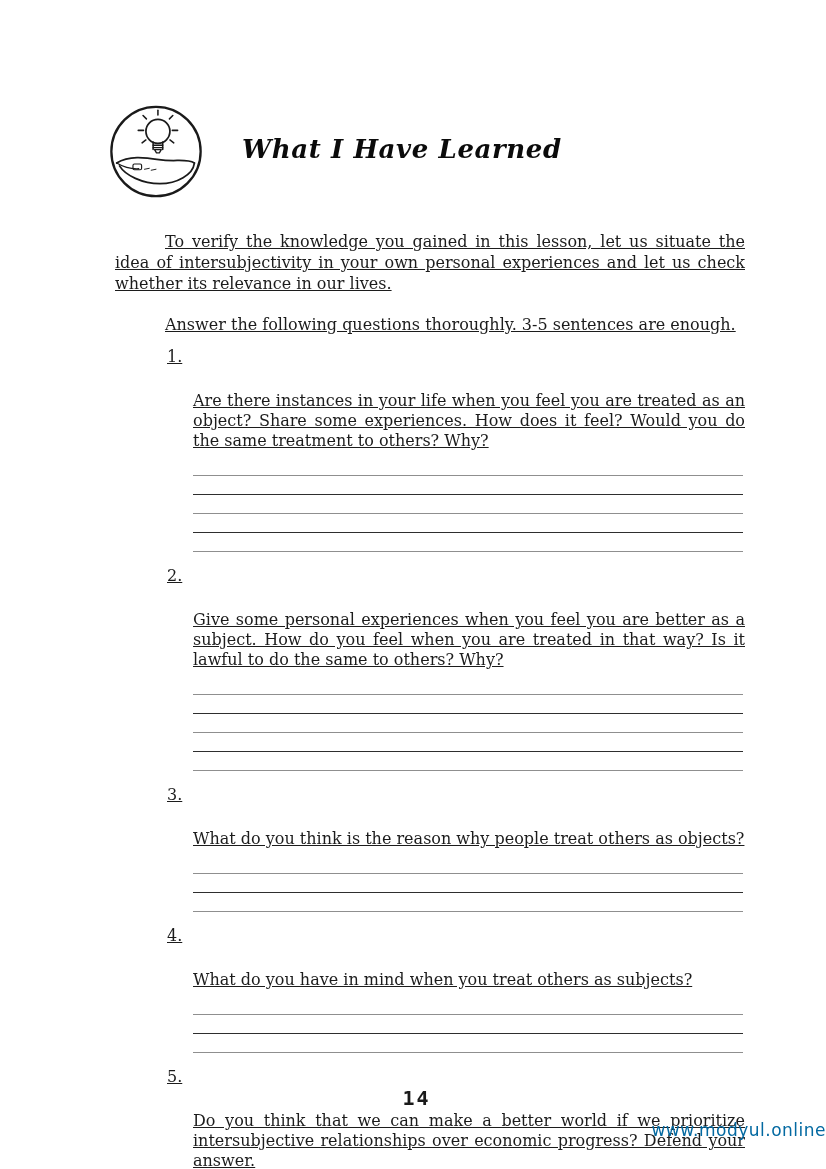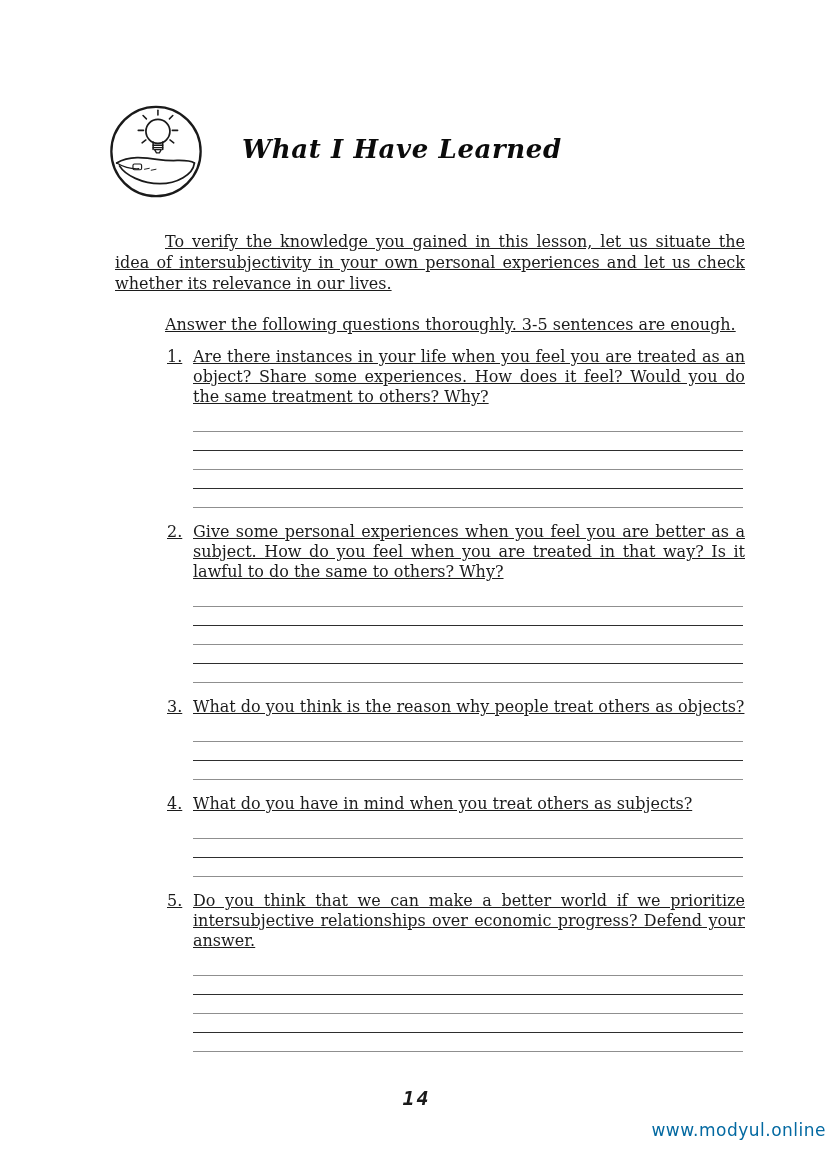--- a/index.html
+++ b/index.html
@@ -30,32 +30,32 @@
     width: 630px;
     font-size: 16px; line-height: 21px; text-decoration: underline;
   }
   .para { text-align: justify; text-indent: 50px; }
   .para + .para { margin-top: 20px; }
 
   .questions { margin-top: 12px; }
   .question { margin-left: 52px; margin-bottom: 14px; }
   .q-row { display: flex; line-height: 20px; }
   .q-num { width: 26px; flex-shrink: 0; }
-  .q-text { flex: 1; text-align: justify; }
+  .q-text { flex: 1; text-align: justify; margin-top: 44px; }
 
   .answer-lines { margin-left: 26px; margin-top: 6px; width: 550px; }
   .answer-line { height: 19px; border-bottom: 1.5px solid #2e2e2e; }
   .answer-line:nth-child(odd) { border-bottom-color: #8f8f8f; }
 
   
   .page-number {
     position: absolute; top: 1086px; left: 0; right: 0;
     text-align: center;
     font-family: "DejaVu Sans Mono", monospace;
-    font-weight: bold; font-style: italic;
+    font-weight: bold; 
     font-size: 20px; letter-spacing: 2px; color: #1a1a1a; padding-left: 7px;
   }
   .watermark {
     position: absolute; top: 1120px; left: 0; right: 0;
     text-align: right;
     font-family: "DejaVu Sans", "Liberation Sans", sans-serif;
     font-size: 17px; color: #0369a1; letter-spacing: 0.5px;
   }
 </style>
 </head>

